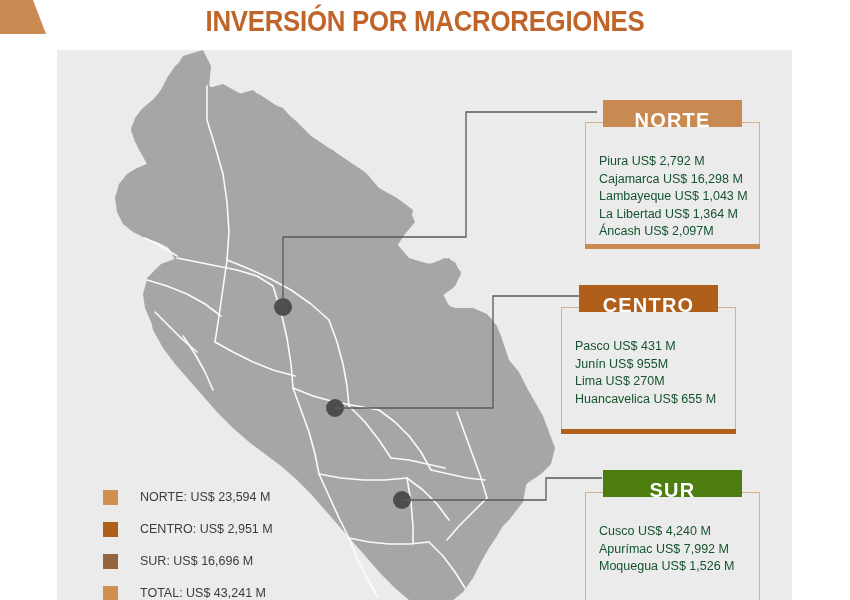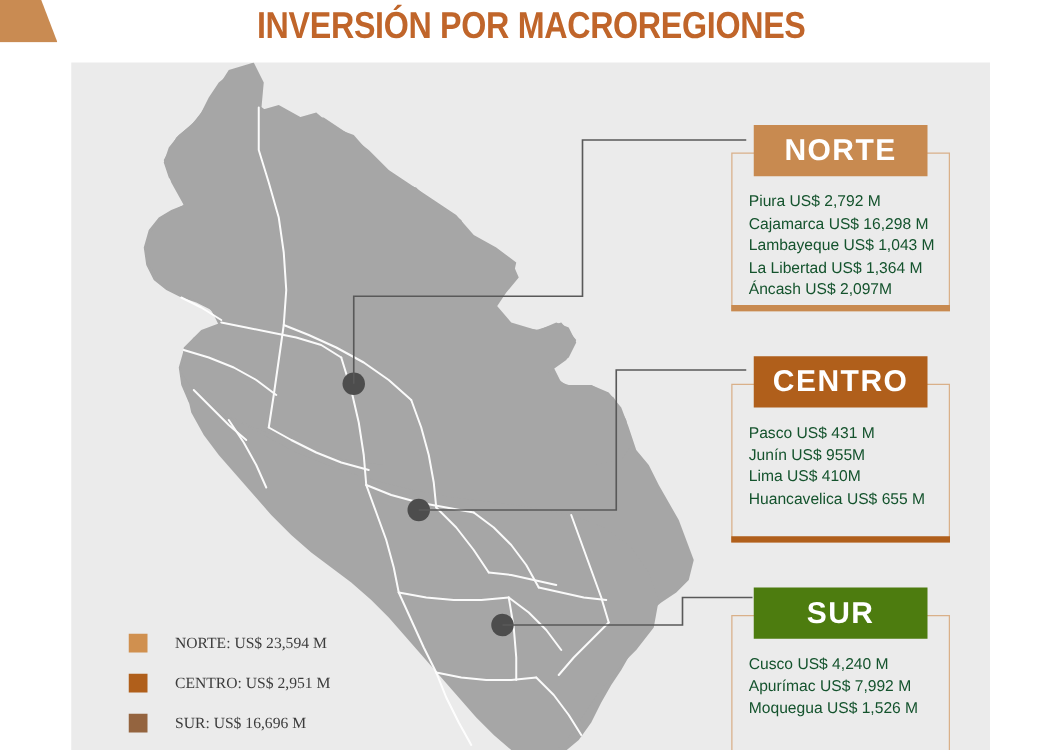--- a/index.html
+++ b/index.html
@@ -48,24 +48,24 @@
   
   .panel{position:absolute;}
   .panel-frame{
     position:absolute;left:0;top:22px;width:100%;
     border:1px solid #d9b089;
     background:transparent;
     box-sizing:border-box;
   }
   .panel-head{
     position:absolute;left:18px;top:0;width:calc(100% - 36px);
-    height:41px;line-height:41px;
+    height:27px;line-height:41px;
     text-align:center;
     color:#ffffff;
-    font-size:24px;
+    font-size:20px;
     font-weight:bold;
     letter-spacing:1.2px;
     z-index:3;
   }
   .panel-body{
     position:relative;
     padding:12px 0 10px 14px;
     z-index:2;
   }
   .panel-line{
@@ -74,21 +74,21 @@
     line-height:17.5px;
     white-space:nowrap;
   }
   .panel-footbar{
     position:absolute;left:0;bottom:0;width:100%;height:5px;
   }
 
   
   .legend{position:absolute;left:46px;top:440px;}
   .legend-row{
-    position:relative;height:32px;display:flex;align-items:flex-end;font-family:Liberation Serif, serif;
+    position:relative;height:32px;display:flex;align-items:flex-start;
   }
   .legend-swatch{
     width:15px;height:15px;display:inline-block;margin-right:22px;flex:0 0 auto;
   }
   .legend-label{
     color:#3c3c3c;font-size:12.5px;white-space:nowrap;
   }
 </style>
 </head>
 <body>
@@ -196,27 +196,27 @@
       <div class="panel-body" style="margin-top:41px;">
         <div class="panel-line">Piura US$ 2,792 M</div>
         <div class="panel-line">Cajamarca US$ 16,298 M</div>
         <div class="panel-line">Lambayeque US$ 1,043 M</div>
         <div class="panel-line">La Libertad US$ 1,364 M</div>
         <div class="panel-line">Áncash US$ 2,097M</div>
       </div>
       <div class="panel-footbar" style="background:#c88a50;top:144px;"></div>
     </div>
 
-    <div class="panel" style="left:528px;top:235px;width:175px;">
+    <div class="panel" style="left:504px;top:235px;width:175px;">
       <div class="panel-frame" style="height:127px;"></div>
       <div class="panel-head" style="background:#b05f1b;">CENTRO</div>
       <div class="panel-body" style="margin-top:41px;">
         <div class="panel-line">Pasco US$ 431 M</div>
         <div class="panel-line">Junín US$ 955M</div>
-        <div class="panel-line">Lima US$ 410M</div>
+        <div class="panel-line">Lima US$ 270M</div>
         <div class="panel-line">Huancavelica US$ 655 M</div>
       </div>
       <div class="panel-footbar" style="background:#b05f1b;top:144px;"></div>
     </div>
 
     <div class="panel" style="left:528px;top:420px;width:175px;">
       <div class="panel-frame" style="height:127px;"></div>
       <div class="panel-head" style="background:#4d7c0f;">SUR</div>
       <div class="panel-body" style="margin-top:41px;">
         <div class="panel-line">Cusco US$ 4,240 M</div>

